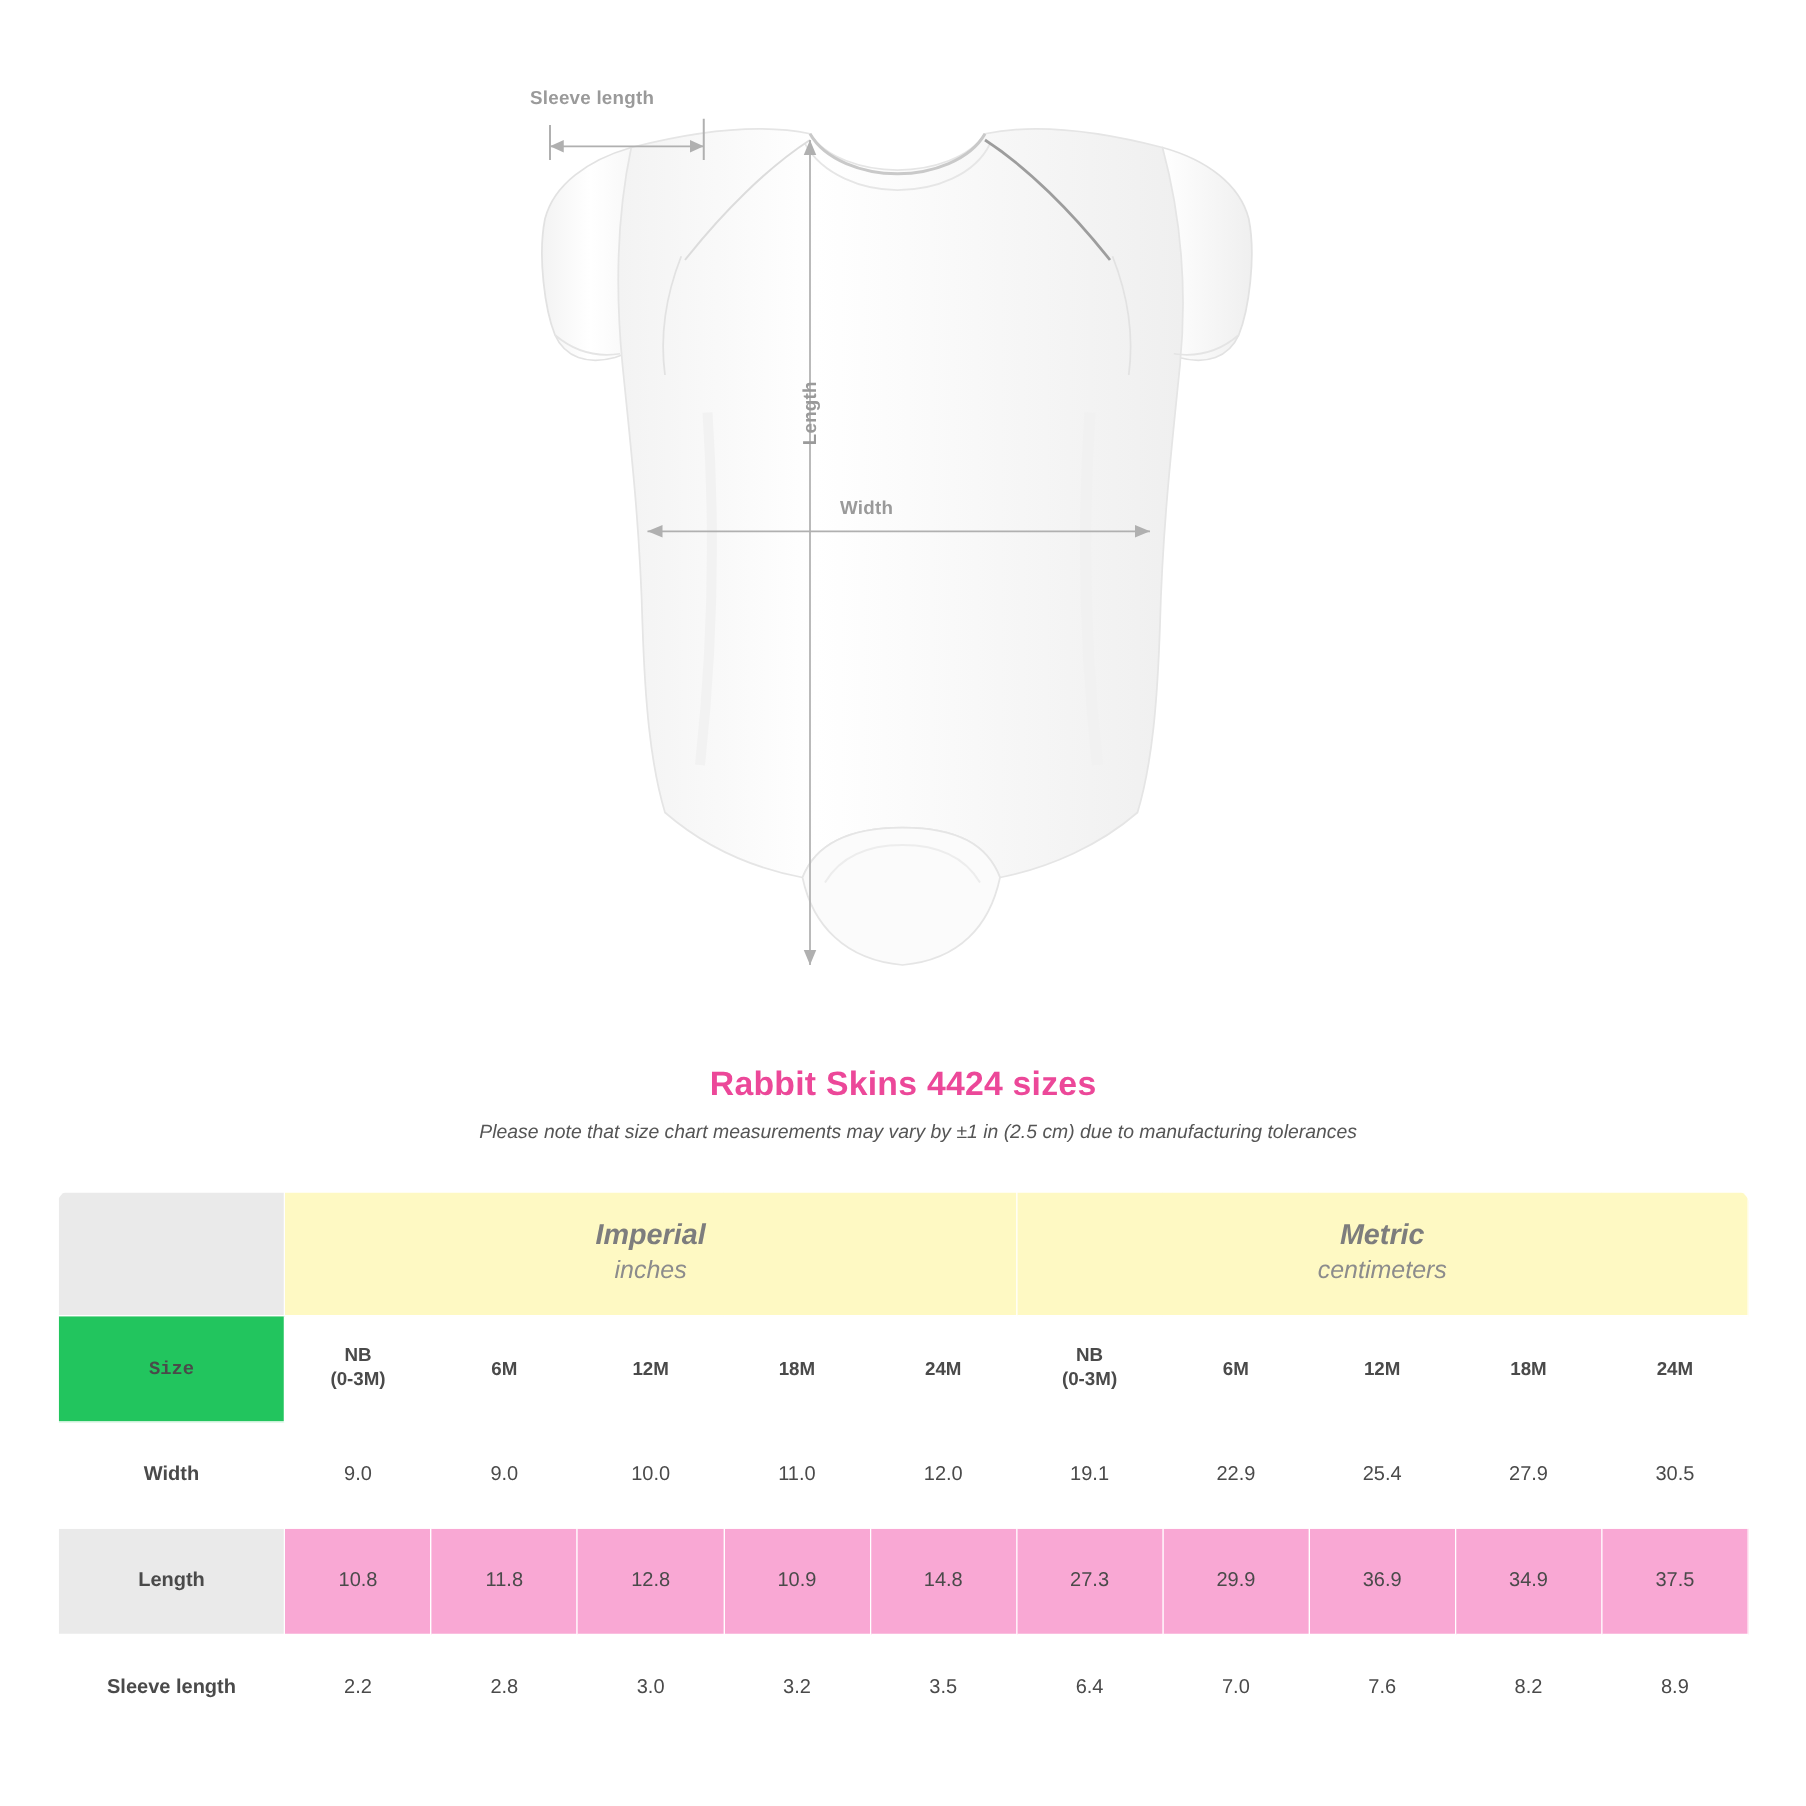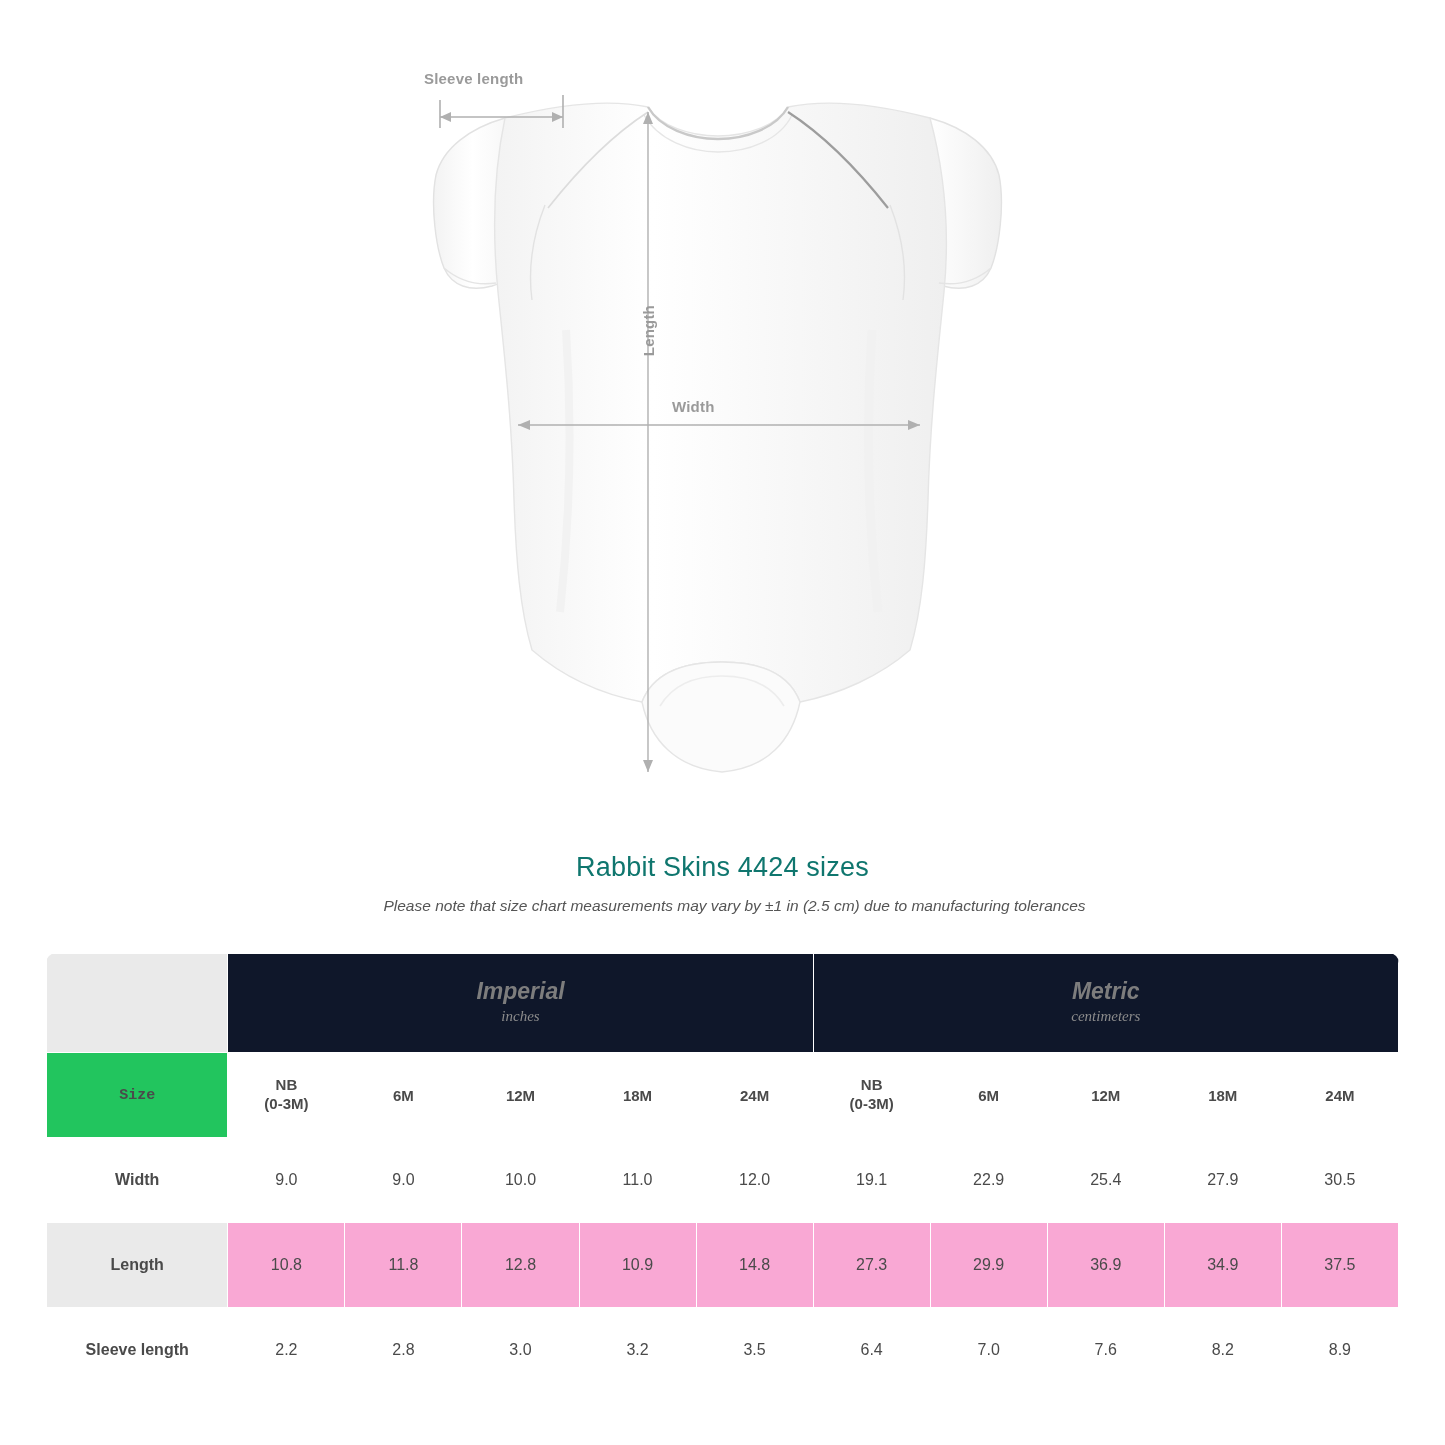--- a/index.html
+++ b/index.html
@@ -51,22 +51,22 @@
     left: 640px;
     top: 305px;
     writing-mode: vertical-rl;
     transform: rotate(180deg);
   }
 
   
   .chart-title {
     text-align: center;
     font-size: 27px;
-    font-weight: normal;
-    color: #0f766e;
+    font-weight: bold;
+    color: #ec4899;
     margin: 0;
     padding-top: 22px;
     letter-spacing: .2px;
   }
   .chart-note {
     text-align: center;
     font-size: 15.5px;
     font-style: italic;
     color: #555;
     margin: 14px 0 0 0;
@@ -82,37 +82,36 @@
     width: 1353px;
     table-layout: fixed;
   }
   table.size-table td,
   table.size-table th {
     border: 1px solid #ffffff;
     text-align: center;
     vertical-align: middle;
   }
   .unit-head {
-    background: #0f172a;
+    background: #fef9c3;
     height: 98px;
     padding: 0;
   }
   .unit-head .unit-name {
     font-size: 23px;
     font-style: italic;
     font-weight: bold;
     color: #7d7d7d;
     line-height: 1.15;
   }
   .unit-head .unit-sub {
-    font-size: 15px;
+    font-size: 20px;
     font-style: italic;
     color: #8c8c8c;
     line-height: 1.6;
-    font-family: Liberation Serif, serif;
   }
   .unit-head.corner {
     background: #eaeaea;
   }
   .col-label {
     width: 172px;
   }
   .col-data {
     width: 111px;
   }

